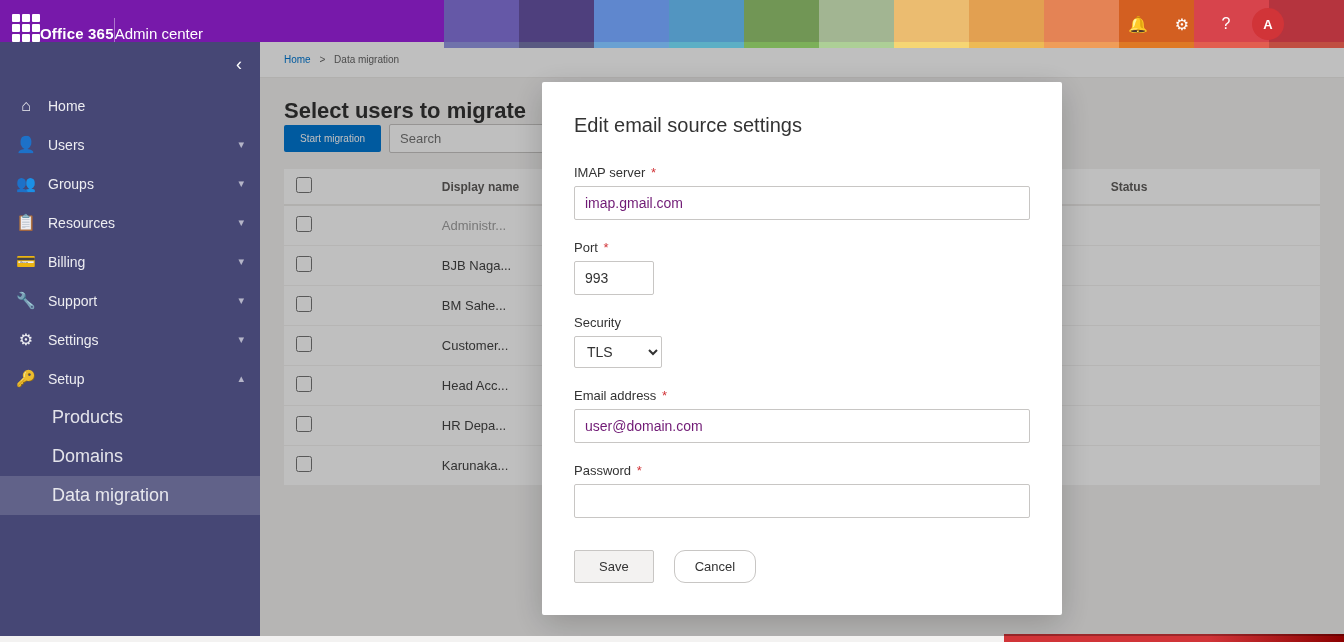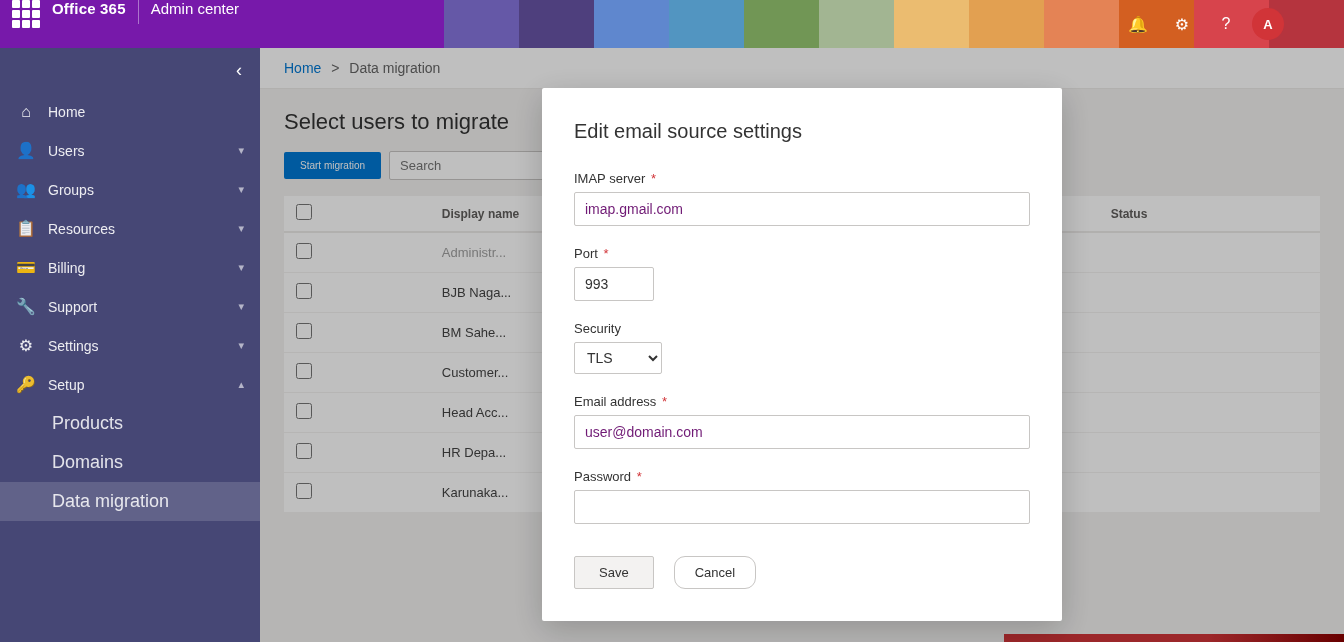--- a/index.html
+++ b/index.html
@@ -1,25 +1,25 @@
 <!DOCTYPE html>
 <html><head>
   <meta charset="utf-8">
   <style>
     * { box-sizing: border-box; margin: 0; padding: 0; }
     body { font-family: 'Segoe UI', Arial, sans-serif; font-size: 14px; background: #f3f2f1; overflow: hidden; }
 
     
     .topbar {
-      height: 48px;
+      height: 42px;
       background: #7719aa;
       display: flex;
-      align-items: flex-start;
+      align-items: flex-end;
       padding: 0 12px;
-      gap: 12px;
+      gap: 0;
       position: relative;
       z-index: 100;
     }
     .topbar-waffle {
       width: 28px; height: 28px;
       display: grid; grid-template-columns: repeat(3,8px); grid-gap: 2px;
       cursor: pointer;
     }
     .topbar-waffle span {
       background: white;
@@ -133,31 +133,30 @@
       flex: 1;
       background: #f3f2f1;
       overflow: hidden;
       position: relative;
     }
     .page-header {
       background: white;
       padding: 12px 24px;
       border-bottom: 1px solid #edebe9;
       color: #666;
-      font-size: 14px;
+      font-size: 10px;
     }
     .page-header span { color: #0078d4; cursor: pointer; }
     .page-body {
       padding: 20px 24px;
     }
     .page-title {
       font-size: 22px;
-      font-weight: 400;
-      color: #333;
-      margin-bottom: 16px;
+      font-weight: 700;
+      color: #333;
     }
     .toolbar {
       display: flex;
       gap: 8px;
       margin-bottom: 16px;
       align-items: center;
     }
     .btn-primary {
       background: #0078d4;
       color: white;

